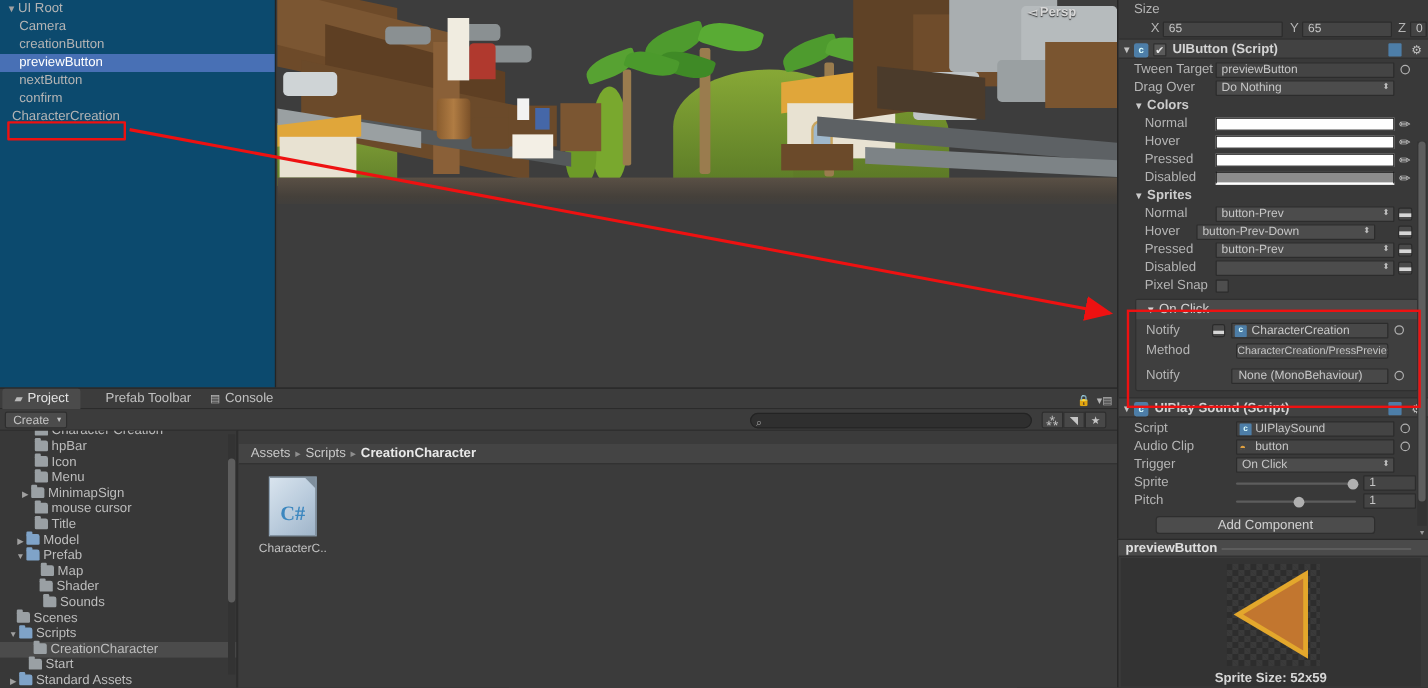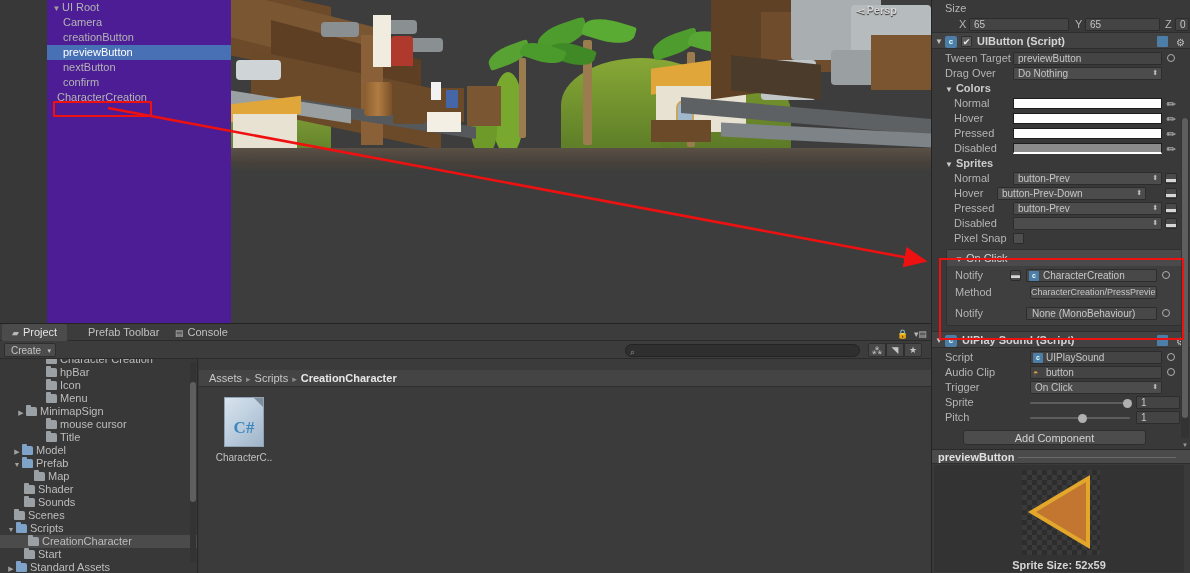--- a/index.html
+++ b/index.html
@@ -9,23 +9,22 @@
     font-family: "Liberation Sans", sans-serif;
     font-size: 11px;
     color: #b4b4b4;
     overflow: hidden;
   }
   .root { position: relative; width: 1190px; height: 573px; }
 
   
   .hierarchy {
     position: absolute; left: 0; top: 0; width: 230px; height: 323px;
-    background: #4c1d95; border-right: 1px solid #242424;
+    background: #0c4a6e; border-right: 1px solid #242424;
     overflow: hidden;
-    margin-left: 47px;
   }
   .h-row {
     height: 15px; line-height: 15px; padding-left: 4px;
     white-space: nowrap; color: #b4b4b4; font-size: 11px;
     position: relative;
   }
   .h-row.sel { background: #4870b5; color: #ffffff; }
   .h-row.prefab { color: #6699cc; }
   .h-row .tw {
     display: inline-block; width: 11px; text-align: center;
@@ -150,21 +149,21 @@
     vertical-align: -1px;
   }
   .folder:before {
     content: ""; position: absolute; left: 0; top: -2px; width: 5px; height: 3px;
     background: #9aa0a4; border-radius: 1px 1px 0 0;
   }
   .folder.b { background: #7fa3c8; }
   .folder.b:before { background: #7fa3c8; }
   .pi0 { padding-left: 4px; }
   .pi1 { padding-left: 16px; }
-  .pi2 { padding-left: 36px; }
+  .pi2 { padding-left: 19px; }
 
   .p-scroll {
     position: absolute; left: 190px; top: 38px; width: 6px; height: 200px;
     background: #333;
   }
   .p-scroll .thumb {
     position: absolute; left: 0; top: 20px; width: 6px; height: 120px;
     background: #5e5e5e; border-radius: 3px;
   }
 
@@ -526,22 +525,22 @@
         <div class="p-row pi2"><span class="tw"></span><span class="folder"></span><span>Character Creation</span></div>
         <div class="p-row pi2"><span class="tw"></span><span class="folder"></span><span>hpBar</span></div>
         <div class="p-row pi2"><span class="tw"></span><span class="folder"></span><span>Icon</span></div>
         <div class="p-row pi2"><span class="tw"></span><span class="folder"></span><span>Menu</span></div>
         <div class="p-row pi1"><span class="tw">▶</span><span class="folder"></span><span>MinimapSign</span></div>
         <div class="p-row pi2"><span class="tw"></span><span class="folder"></span><span>mouse cursor</span></div>
         <div class="p-row pi2"><span class="tw"></span><span class="folder"></span><span>Title</span></div>
         <div class="p-row pi0" style="padding-left:12px"><span class="tw">▶</span><span class="folder b"></span><span>Model</span></div>
         <div class="p-row pi0" style="padding-left:12px"><span class="tw">▼</span><span class="folder b"></span><span>Prefab</span></div>
         <div class="p-row pi2" style="padding-left:34px"><span class="folder"></span><span>Map</span></div>
-        <div class="p-row pi2" style="padding-left:24px"><span class="folder"></span><span>Shader</span></div>
-        <div class="p-row pi2" style="padding-left:24px"><span class="folder"></span><span>Sounds</span></div>
+        <div class="p-row pi2" style="padding-left:33px"><span class="folder"></span><span>Shader</span></div>
+        <div class="p-row pi2" style="padding-left:36px"><span class="folder"></span><span>Sounds</span></div>
         <div class="p-row pi1" style="padding-left:14px"><span class="folder"></span><span>Scenes</span></div>
         <div class="p-row pi0" style="padding-left:6px"><span class="tw">▼</span><span class="folder b"></span><span>Scripts</span></div>
         <div class="p-row sel" style="padding-left:28px"><span class="folder"></span><span>CreationCharacter</span></div>
         <div class="p-row" style="padding-left:24px"><span class="folder"></span><span>Start</span></div>
         <div class="p-row pi0" style="padding-left:6px"><span class="tw">▶</span><span class="folder b"></span><span>Standard Assets</span></div>
 
       </div>
     </div>
     <div class="p-scroll">
         <div class="thumb"></div>

